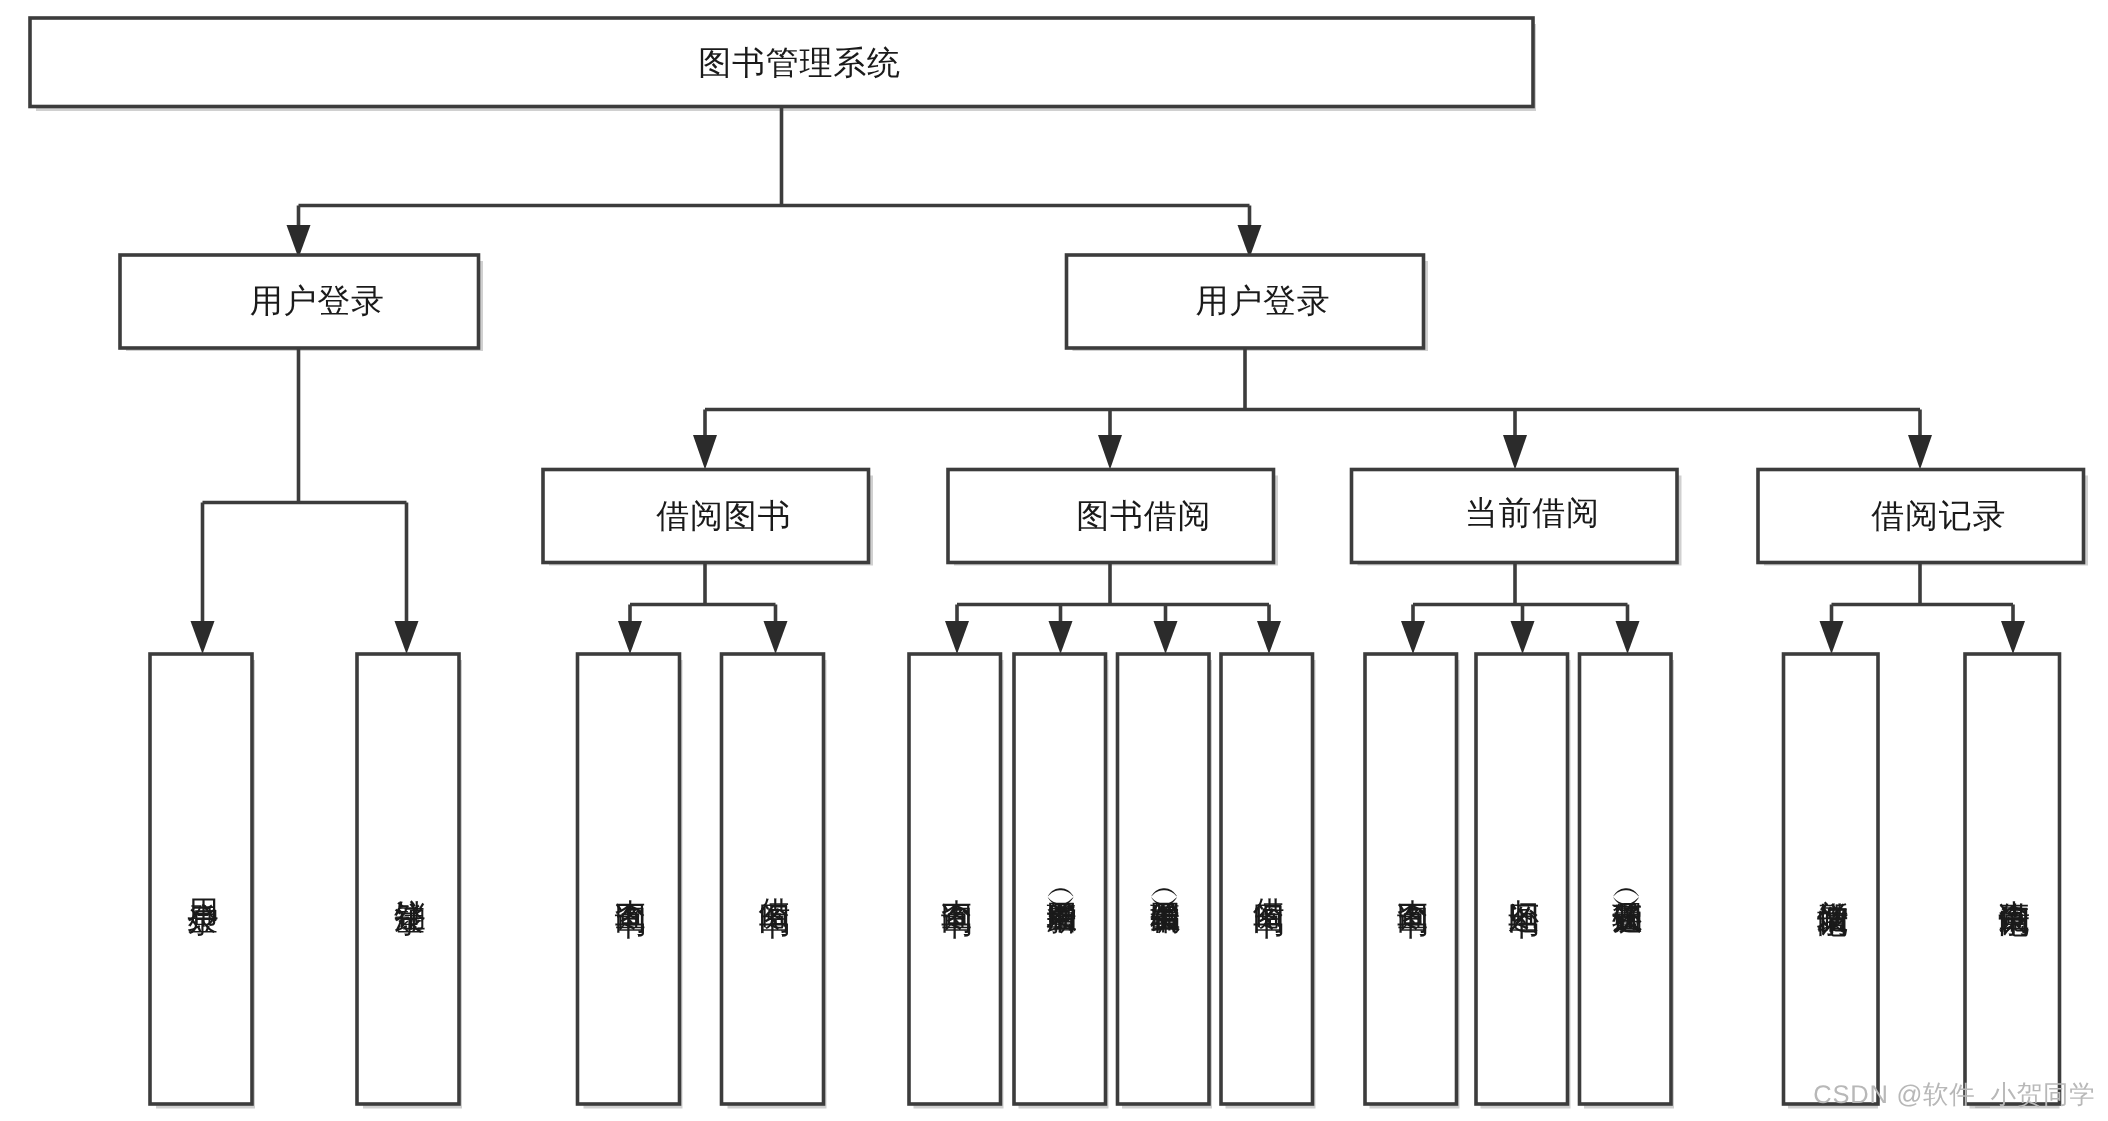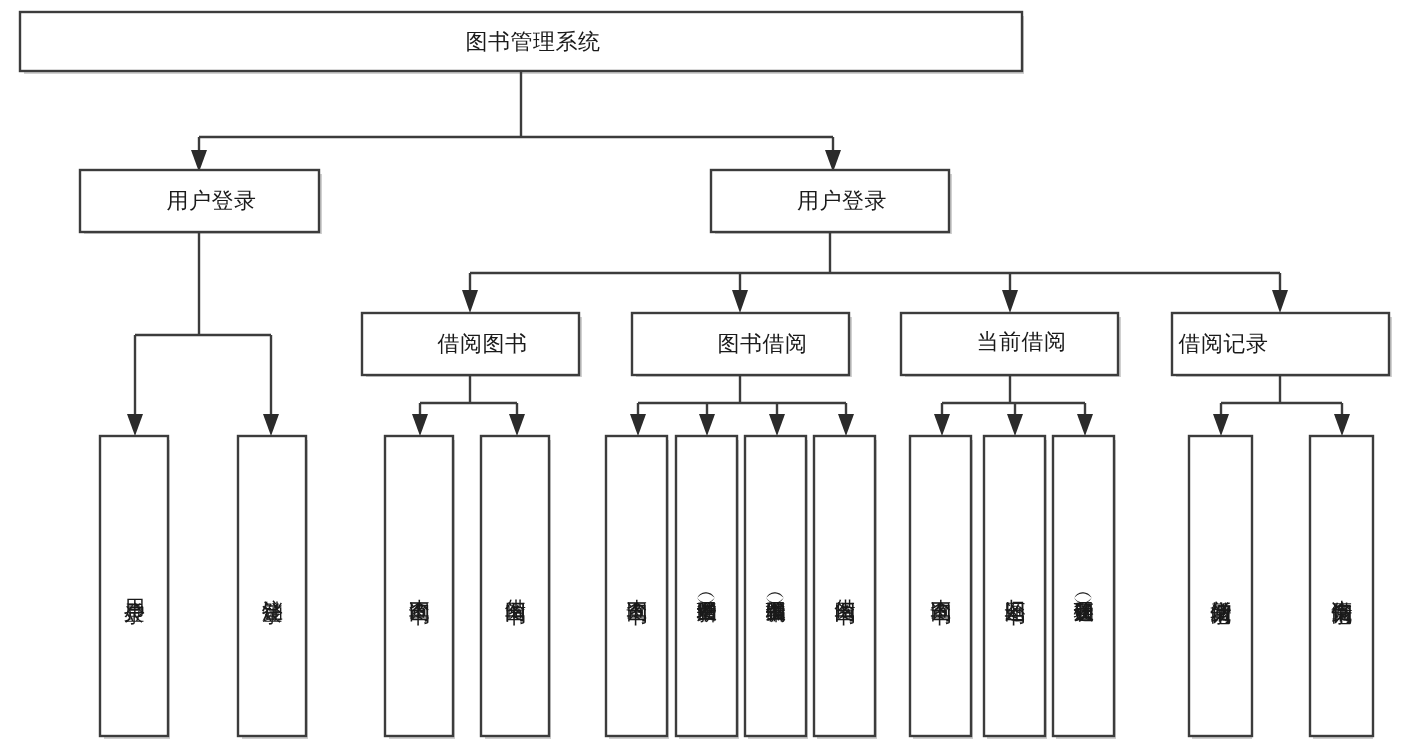--- a/index.html
+++ b/index.html
@@ -213,33 +213,34 @@
   </svg>
 
   <div class="node-label-h" style="left:20px; top:12px; width:1002px; height:59px;">图书管理系统</div>
 
   <div class="node-label-h" style="left:80px; top:170px; width:239px; height:62px;">用户登录</div>
   <div class="node-label-h" style="left:711px; top:170px; width:238px; height:62px;">用户登录</div>
 
   <div class="node-label-h" style="left:362px; top:313px; width:217px; height:62px;">借阅图书</div>
   <div class="node-label-h" style="left:632px; top:313px; width:237px; height:62px;text-align:right;">图书借阅</div>
   <div class="node-label-h" style="left:901px; top:313px; width:217px; height:58px;">当前借阅</div>
-  <div class="node-label-h" style="left:1103px; top:313px; width:217px; height:62px;">借阅记录</div>
+  <div class="node-label-h" style="left:1172px; top:313px; width:217px; height:62px;">借阅记录</div>
 
   <div class="node-label-v" style="left:100px; top:436px; width:68px; height:300px;">用户登录</div>
   <div class="node-label-v" style="left:238px; top:436px; width:68px; height:300px;">注销登录</div>
 
   <div class="node-label-v" style="left:385px; top:436px; width:68px; height:300px;">查询图书</div>
   <div class="node-label-v" style="left:481px; top:436px; width:68px; height:300px;">借阅图书</div>
 
   <div class="node-label-v" style="left:606px; top:436px; width:61px; height:300px;">查询图书</div>
   <div class="node-label-v" style="left:676px; top:436px; width:61px; height:300px; font-size:20px; letter-spacing:0px;">新增图书（管理员）</div>
   <div class="node-label-v" style="left:745px; top:436px; width:61px; height:300px; font-size:20px; letter-spacing:0px;">编辑图书（管理员）</div>
   <div class="node-label-v" style="left:814px; top:436px; width:61px; height:300px;">借阅图书</div>
 
   <div class="node-label-v" style="left:910px; top:436px; width:61px; height:300px;">查询图书</div>
   <div class="node-label-v" style="left:984px; top:436px; width:61px; height:300px;">归还图书</div>
   <div class="node-label-v" style="left:1053px; top:436px; width:61px; height:300px; font-size:20px; letter-spacing:0px;">确认归还（管理员）</div>
 
   <div class="node-label-v" style="left:1189px; top:436px; width:63px; height:300px; letter-spacing:1px;">新增借阅记录</div>
   <div class="node-label-v" style="left:1310px; top:436px; width:63px; height:300px; letter-spacing:1px;">查询借阅记录</div>
 
+  <div class="watermark">CSDN @软件_小贺同学</div>
 </div>
 
 </body></html>

